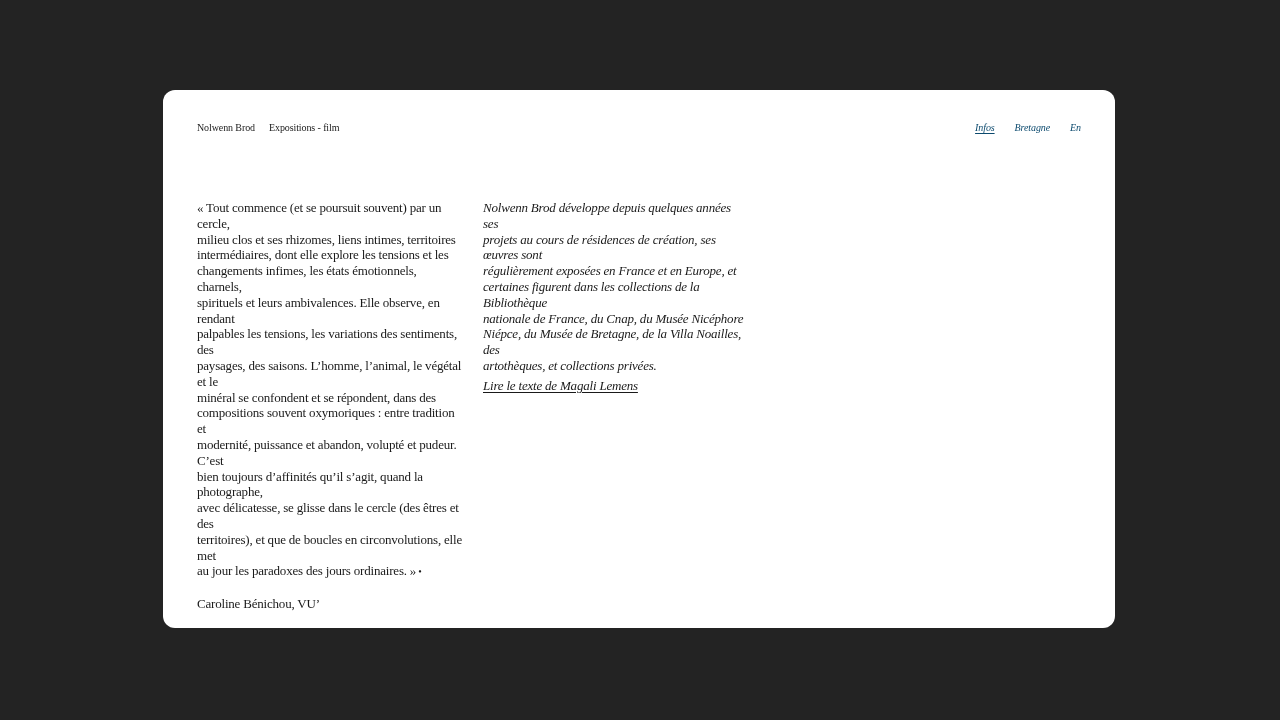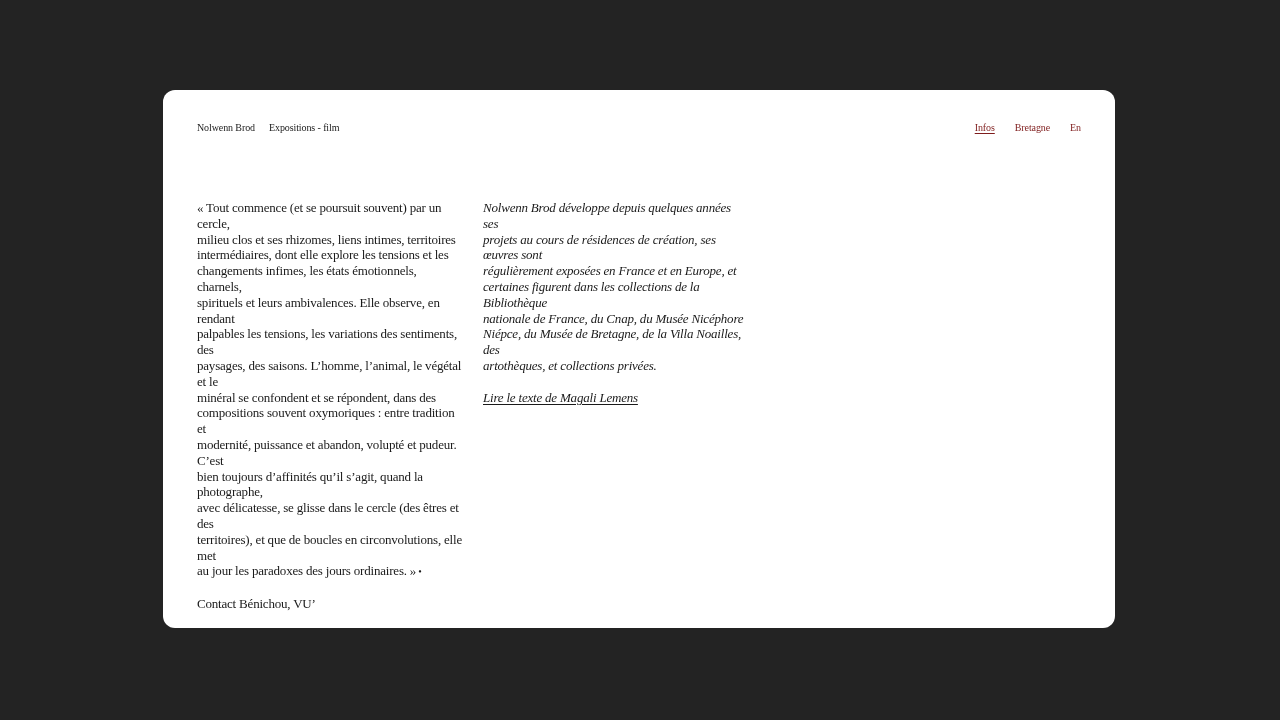--- a/index.html
+++ b/index.html
@@ -23,21 +23,21 @@
     display: flex;
     justify-content: space-between;
     align-items: baseline;
     font-size: 10px;
     line-height: 16px;
     letter-spacing: -0.1px;
   }
   .header-left { display: flex; gap: 14px; }
   .header-nav { display: flex; gap: 20px; }
   .brand { cursor: pointer; }
-  .nav-link { cursor: pointer; text-decoration: none; color: #7f1d1d; }
+  .nav-link { cursor: pointer; text-decoration: none; color: #0c4a6e; font-style: italic; }
   .underlined {
     text-decoration: underline;
     text-underline-offset: 2px;
     text-decoration-thickness: 1px;
   }
   
   .content {
     display: flex;
     margin-top: 64px;
     font-size: 13px;
@@ -57,21 +57,21 @@
   .bio-col { width: 265px; font-style: italic; }
   .para { white-space: pre-line; }
   .quote-mark {
     font-size: 10px;
     margin-left: 2px;
     letter-spacing: 0;
   }
   .attribution { margin-top: 15.8px; }
   .bio-link {
     display: inline-block;
-    margin-top: 16px;
+    margin-top: 4px;
     color: #1a1a1a;
     cursor: pointer;
     text-decoration: underline;
     text-underline-offset: 2px;
     text-decoration-thickness: 1px;
   }
 </style>
 </head>
 <body>
 
@@ -100,21 +100,21 @@
 spirituels et leurs ambivalences. Elle observe, en rendant
 palpables les tensions, les variations des sentiments, des
 paysages, des saisons. L’homme, l’animal, le végétal et le
 minéral se confondent et se répondent, dans des
 compositions souvent oxymoriques : entre tradition et
 modernité, puissance et abandon, volupté et pudeur. C’est
 bien toujours d’affinités qu’il s’agit, quand la photographe,
 avec délicatesse, se glisse dans le cercle (des êtres et des
 territoires), et que de boucles en circonvolutions, elle met
 au jour les paradoxes des jours ordinaires. »</span><span class="quote-mark">•</span></p>
-      <p class="attribution">Contact Bénichou, VU’</p>
+      <p class="attribution">Caroline Bénichou, VU’</p>
     </div>
 
     <div class="bio-col">
       <p class="para">Nolwenn Brod développe depuis quelques années ses
 projets au cours de résidences de création, ses œuvres sont
 régulièrement exposées en France et en Europe, et
 certaines figurent dans les collections de la Bibliothèque
 nationale de France, du Cnap, du Musée Nicéphore
 Niépce, du Musée de Bretagne, de la Villa Noailles, des
 artothèques, et collections privées.</p>

